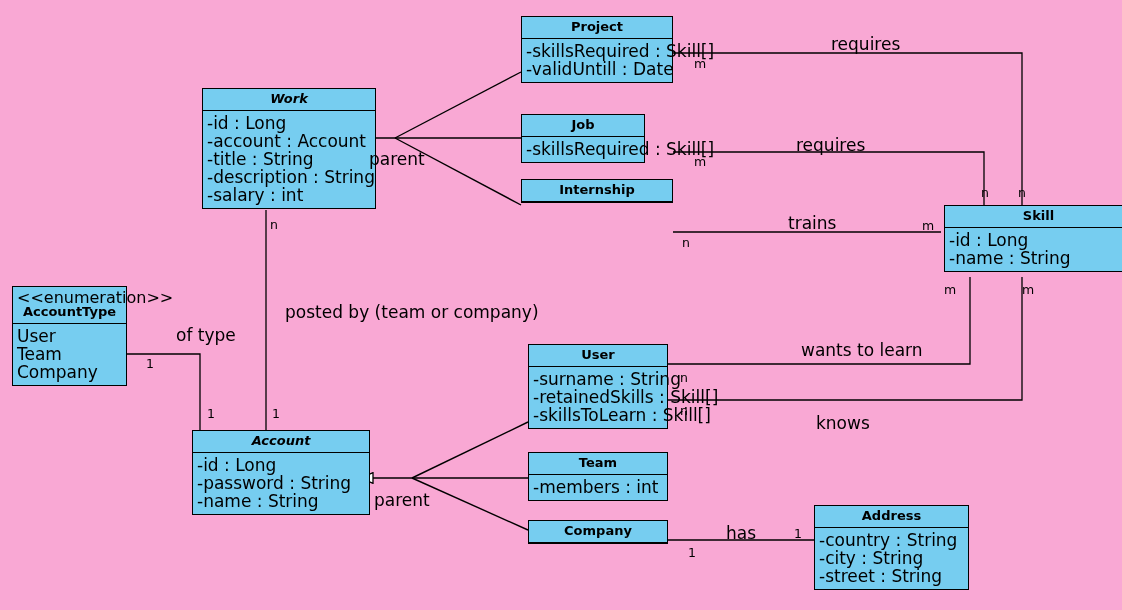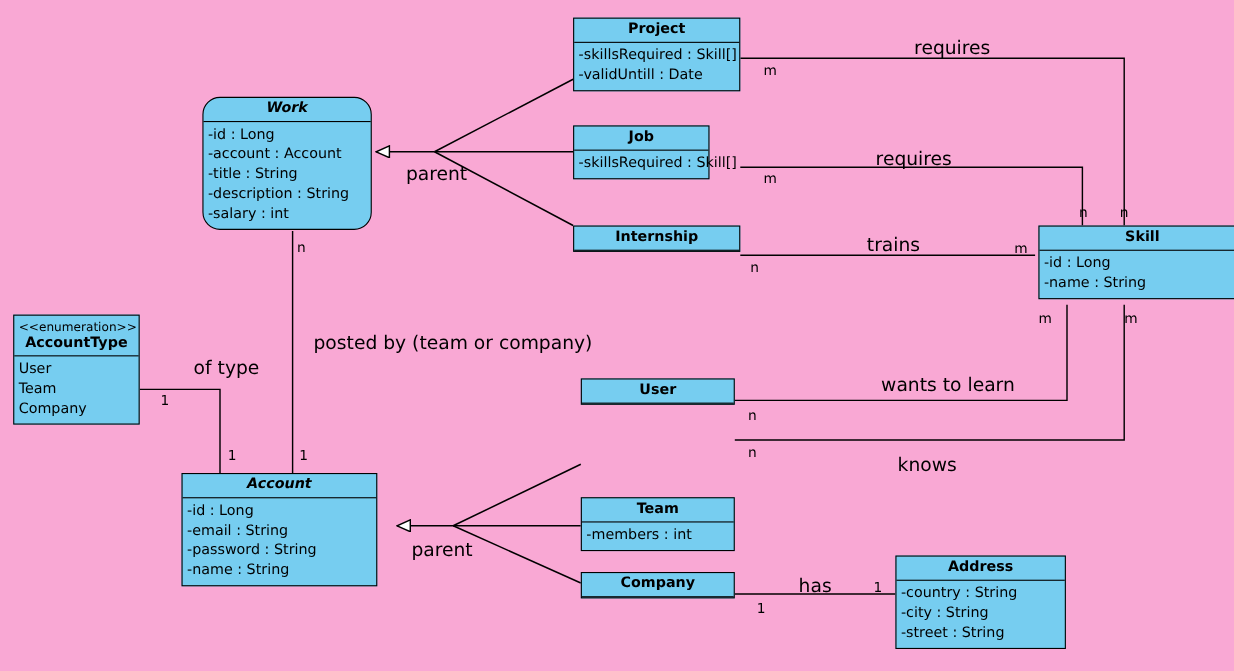--- a/index.html
+++ b/index.html
@@ -42,28 +42,28 @@
     line-height: 14px;
     white-space: nowrap;
   }
   .uml-header.abstract {
     font-style: italic;
   }
   .uml-header .stereo {
     display: block;
     font-weight: normal;
     font-style: normal;
-    font-size: 11px;
+    font-size: 16px;
     line-height: 15px;
   }
   .uml-body {
     padding: 3px 3px 4px 3px;
   }
   .uml-attr {
-    font-size: 13px;
+    font-size: 17px;
     color: #000000;
     line-height: 18px;
     white-space: nowrap;
     padding-left: 1px;
   }
   .edge-label {
     position: absolute;
     font-size: 17px;
     color: #000000;
     white-space: nowrap;
@@ -139,39 +139,39 @@
   </svg>
 
   <div class="uml-box" style="left:521px; top:16px; width:152px;">
     <div class="uml-header">Project</div>
     <div class="uml-body">
       <div class="uml-attr">-skillsRequired : Skill[]</div>
       <div class="uml-attr">-validUntill : Date</div>
     </div>
   </div>
 
-  <div class="uml-box" style="left:184px; top:88px; width:154px;border-radius:16px;">
+  <div class="uml-box" style="left:202px; top:88px; width:174px;">
     <div class="uml-header abstract">Work</div>
     <div class="uml-body">
       <div class="uml-attr">-id : Long</div>
       <div class="uml-attr">-account : Account</div>
       <div class="uml-attr">-title : String</div>
       <div class="uml-attr">-description : String</div>
       <div class="uml-attr">-salary : int</div>
     </div>
   </div>
 
   <div class="uml-box" style="left:521px; top:114px; width:124px;">
     <div class="uml-header">Job</div>
     <div class="uml-body">
       <div class="uml-attr">-skillsRequired : Skill[]</div>
     </div>
   </div>
 
-  <div class="uml-box" style="left:521px; top:205px; width:152px;">
+  <div class="uml-box" style="left:521px; top:179px; width:152px;">
     <div class="uml-header">Internship</div>
   </div>
 
   <div class="uml-box" style="left:944px; top:205px; width:189px;">
     <div class="uml-header">Skill</div>
     <div class="uml-body">
       <div class="uml-attr">-id : Long</div>
       <div class="uml-attr">-name : String</div>
     </div>
   </div>
@@ -183,27 +183,31 @@
     </div>
     <div class="uml-body">
       <div class="uml-attr">User</div>
       <div class="uml-attr">Team</div>
       <div class="uml-attr">Company</div>
     </div>
   </div>
 
   <div class="uml-box" style="left:528px; top:344px; width:140px;">
     <div class="uml-header">User</div>
-  </div>
-
-  <div class="uml-box" style="left:165px; top:430px; width:178px;">
+    <div class="uml-body">
+      <div class="uml-attr">-surname : String</div>
+      <div class="uml-attr">-retainedSkills : Skill[]</div>
+      <div class="uml-attr">-skillsToLearn : Skill[]</div>
+    </div>
+  </div>
+
+  <div class="uml-box" style="left:192px; top:430px; width:178px;">
     <div class="uml-header abstract">Account</div>
     <div class="uml-body">
       <div class="uml-attr">-id : Long</div>
-      <div class="uml-attr">-email : String</div>
       <div class="uml-attr">-password : String</div>
       <div class="uml-attr">-name : String</div>
     </div>
   </div>
 
   <div class="uml-box" style="left:528px; top:452px; width:140px;">
     <div class="uml-header">Team</div>
     <div class="uml-body">
       <div class="uml-attr">-members : int</div>
     </div>

